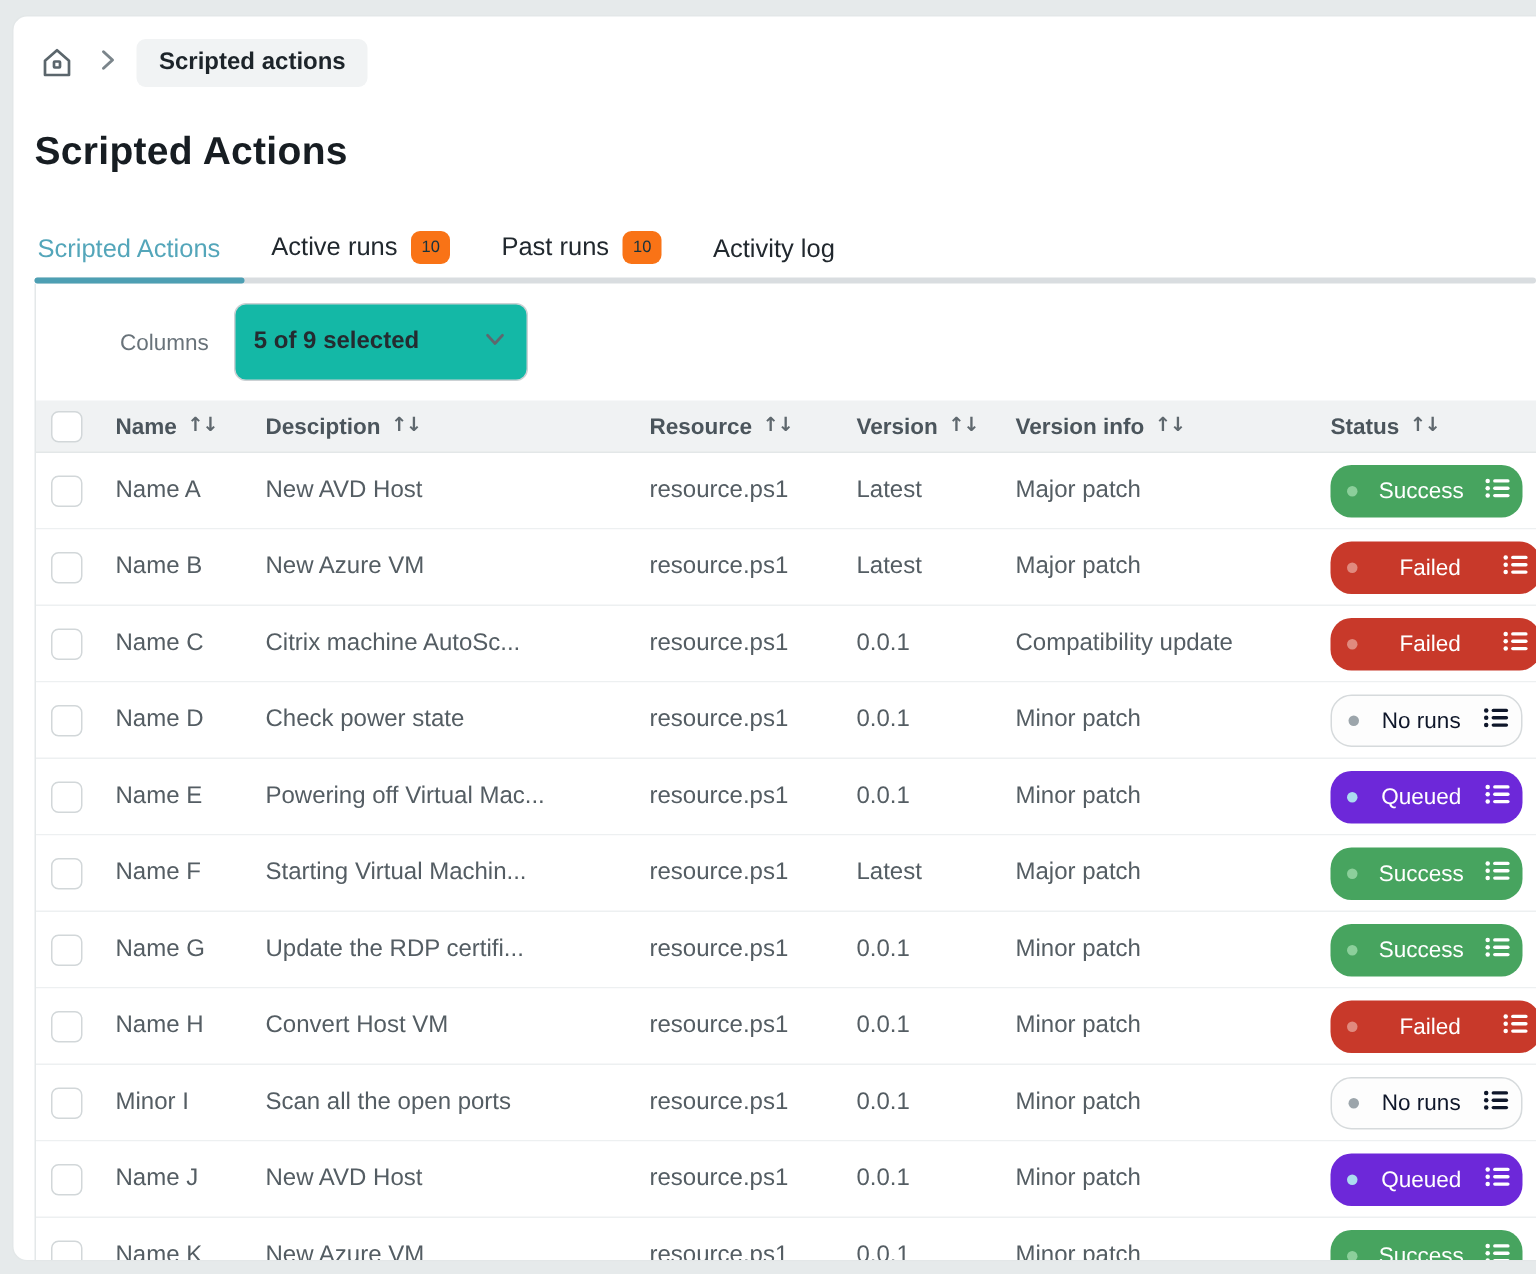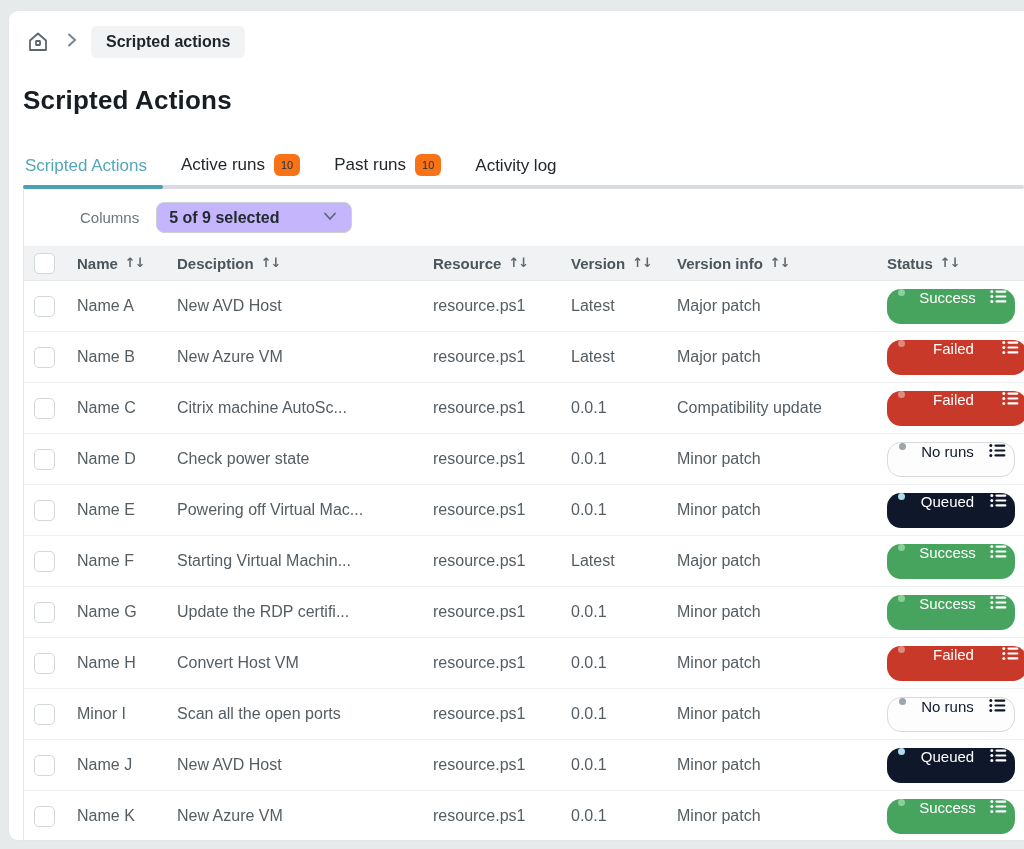--- a/index.html
+++ b/index.html
@@ -36,54 +36,54 @@
   .tab { display:flex; align-items:center; gap:9px; padding:0 2px 13px 2px; font-size:17px; font-weight:500; color:#21282e; cursor:pointer; position:relative; white-space:nowrap; }
   .tab.active { color:#54a6ba; }
   .tab.active::after { content:""; position:absolute; left:0; right:-14px; bottom:0; height:4px; background:#4d9fb3; border-radius:2px; z-index:1; }
   .tab-count { background:#f97316; color:#16323e; font-size:11px; font-weight:400; border-radius:6px; padding:2px 7px; line-height:18px; }
   
   .panel { margin-left:14px; border-left:1px solid #e4e8e9; }
   .toolbar { display:flex; align-items:center; padding:13px 0 13px 11px; background:#fff; }
   .toolbar-label { font-size:15px; color:#69737a; margin-right:17px;margin-left:45px; }
   .dropdown {
     display:flex; align-items:center; justify-content:space-between;
-    width:196px; height:31px; border:1px solid #ccd1d4; border-radius:8px;
-    background:#c4b5fd; padding:0 12px; cursor:pointer;gap:35px;
+    width:196px; height:52px; border:1px solid #ccd1d4; border-radius:8px;
+    background:#14b8a6; padding:0 12px; cursor:pointer;gap:35px;
   }
   .dropdown-value { font-size:16px; font-weight:600; color:#242b30; }
   .dropdown svg { stroke:#5f686e; }
   
   .thead, .trow {
     display:grid;
     grid-template-columns:53px 100px 256px 138px 106px 210px 1fr;
     align-items:center;
   }
   .thead { height:35px; background:#f0f2f3; border-bottom:1px solid #e3e7e8; }
   .th { display:flex; align-items:flex-start; gap:7px; font-size:15px; font-weight:600; color:#4b555c; cursor:pointer; white-space:nowrap; }
   .sort { font-size:13px; color:#5f686e; letter-spacing:-1px; font-family:"DejaVu Sans",sans-serif; }
   .trow { height:51px; border-bottom:1px solid #edf0f1; background:#fff; }
   .cell { font-size:16px; color:#545d63; white-space:nowrap; overflow:hidden; }
   .checkbox {
     width:21px; height:21px; margin-left:10px;
     border:1.5px solid #d2d7d9; border-radius:5px; background:#fff; cursor:pointer;
   }
   
   .badge {
-    display:flex; 
+    display:flex; align-items:center;
     width:128px; height:35px; border-radius:14px; padding:0 8px;
     color:#fff; font-size:15px; font-weight:500; cursor:pointer;
   }
   .badge-label { flex:1; text-align:center; }
   .dot { width:7px; height:7px; border-radius:50%; flex:0 0 auto; margin-left:3px; }
   .badge svg { flex:0 0 auto; }
   .badge-success { background:#47a45f; }
   .badge-success .dot { background:#8ccf9b; }
   .badge-failed  { background:#c8392a; width:140px; }
   .badge-failed .dot { background:#e08a7e; }
-  .badge-queued  { background:#0f172a; }
+  .badge-queued  { background:#6d28d9; }
   .badge-queued .dot { background:#abdcef; }
   .badge-no_runs { background:#fdfdfd; border:1px solid #d6dadc; color:#0f172a; }
   .badge-no_runs .dot { background:#9ca5ab; }
 </style>
 </head>
 <body>
 
 <div class="card">
 
   <div class="breadcrumb">

